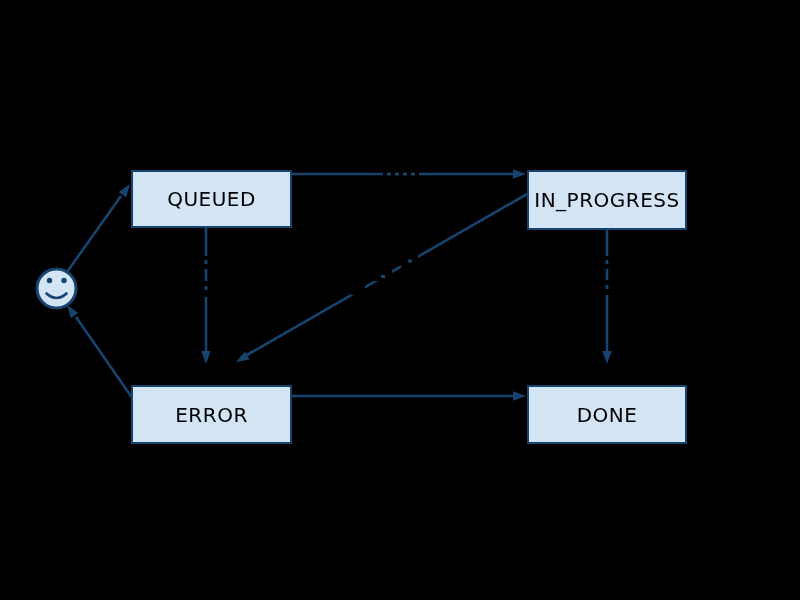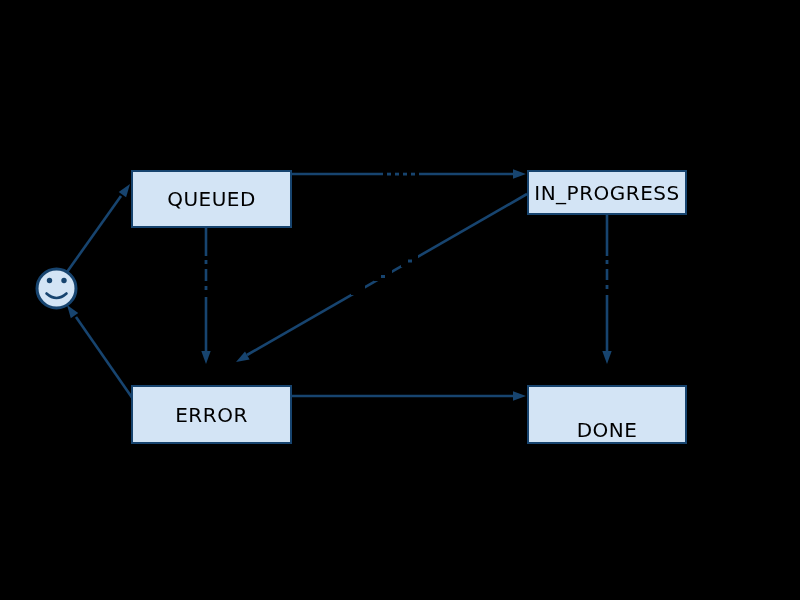--- a/index.html
+++ b/index.html
@@ -28,23 +28,23 @@
     background:var(--node-fill);
     border:2px solid var(--node-border);
     display:flex;align-items:center;justify-content:center;
     color:var(--node-text);
     font-size:20px;
     letter-spacing:0.5px;
     white-space:nowrap;
     margin-top:20px;
   }
   #node-queued{left:131px;top:150px;width:161px;height:58px;}
-  #node-in-progress{left:527px;top:150px;width:160px;height:45px;}
+  #node-in-progress{left:527px;top:150px;width:160px;height:60px;}
   #node-error{left:131px;top:365px;width:161px;height:59px;}
-  #node-done{left:527px;top:365px;width:160px;height:59px;align-items:flex-end;}
+  #node-done{left:527px;top:365px;width:160px;height:59px;}
   .smiley-body{fill:var(--node-fill);stroke:var(--node-border);stroke-width:3;}
   .smiley-eye{fill:var(--node-border);stroke:none;}
   .smiley-mouth{fill:none;stroke:var(--node-border);stroke-width:2.6;stroke-linecap:round;}
 </style>
 </head>
 <body>
 
 <div id="canvas">
 
   <svg id="edge-layer" width="800" height="600" viewBox="0 0 800 600" xmlns="http://www.w3.org/2000/svg">

